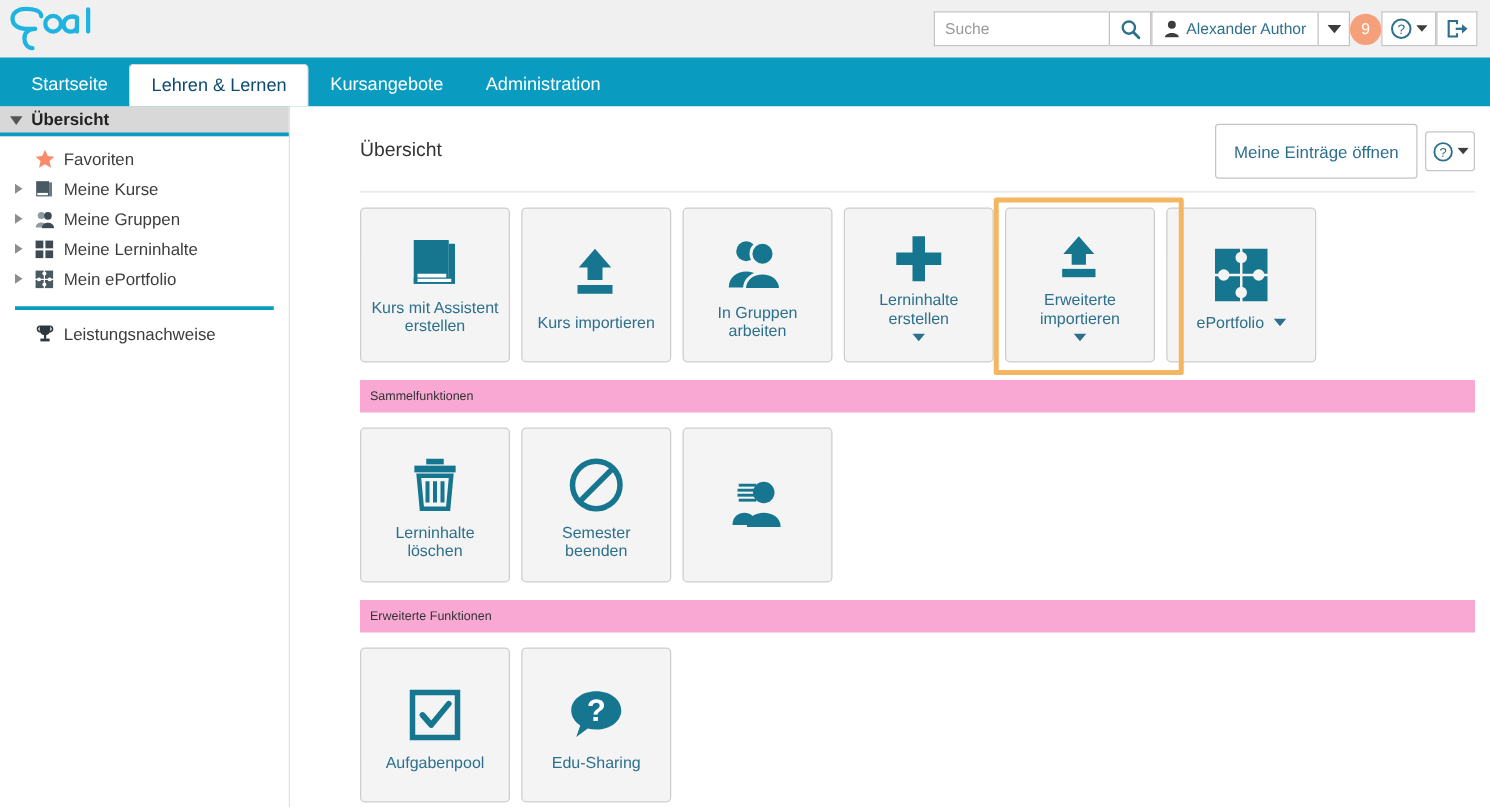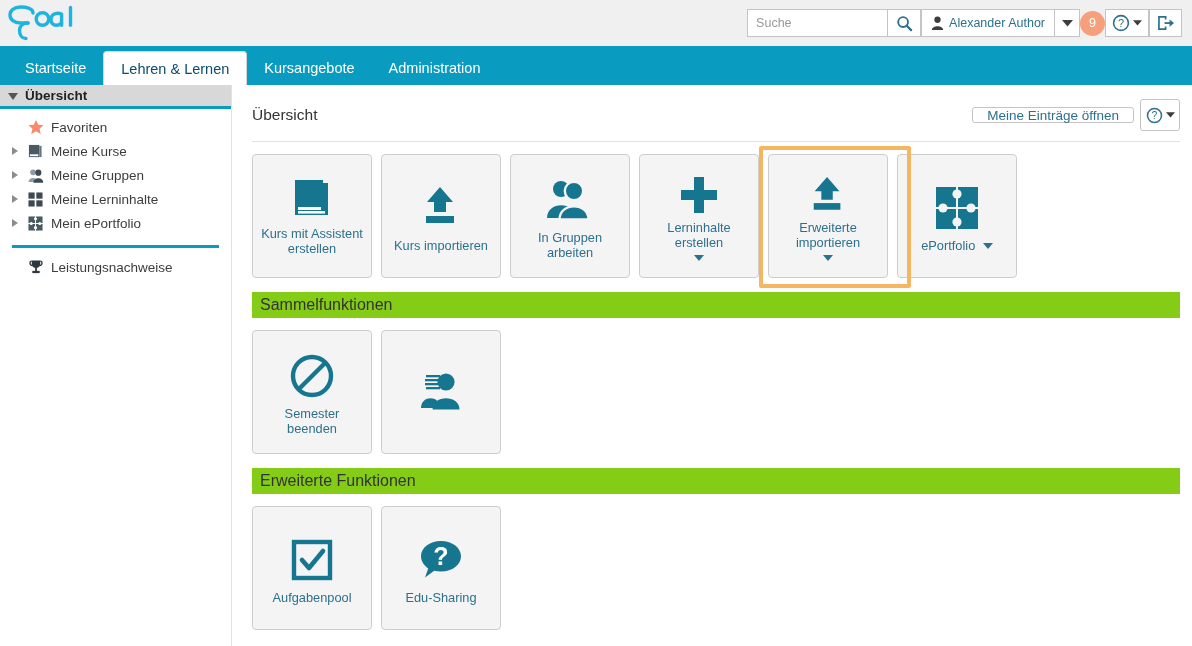--- a/index.html
+++ b/index.html
@@ -117,20 +117,21 @@
     line-height: 34px;
     border: 1px solid #d6d6d6;
     border-bottom: none;
     font-weight: normal;
   }
 
   
   .main {
     display: flex;
     height: 561px;
+    gap: 36px;
   }
   .sidebar {
     width: 232px;
     background: #fff;
     border-right: 1px solid #e2e2e2;
     flex-shrink: 0;
     padding-top: 0;
   }
   .side-head {
     background: #d8d8d8;
@@ -197,21 +198,21 @@
     justify-content: space-between;
     padding: 14px 0 10px 0;
     border-bottom: 1px solid #e2e2e2;
   }
   .page-title {
     font-size: 15.5px;
     color: #333;
   }
   .head-actions { display: flex; align-items: center; gap: 6px; }
   .btn-outline {
-    height: 16px;
+    height: 44px;
     padding: 0 14px;
     border: 1px solid #c4c4c4;
     background: #fff;
     border-radius: 3px;
     color: #2d708d;
     font-size: 13.5px;
     cursor: pointer;
     display: flex; align-items: center;
   }
   .btn-help {
@@ -266,26 +267,26 @@
   .tile.compact .tileicon { height: 58px; }
 
   .highlight-box {
     position: absolute;
     border: 4px solid #f5b661;
     border-radius: 2px;
     pointer-events: none;
   }
 
   .section-bar {
-    background: #84cc16;
+    background: #f9a8d4;
     height: 26px;
     display: flex;
     align-items: center;
     padding-left: 8px;
-    font-size: 16px;
+    font-size: 10px;
     color: #333;
     margin-top: 14px;
   }
 
   svg { display: block; }
 </style>
 </head>
 <body>
 
 <div class="header">
@@ -559,20 +560,33 @@
       </div>
 
       <div class="highlight-box" style="left:507px; top:4px; width:152px; height:142px;"></div>
     </div>
 
     <div class="section-bar">
       <span>Sammelfunktionen</span>
     </div>
 
     <div class="tilerow">
+      <div class="tile">
+        <div class="tileicon">
+          <svg width="40" height="46" viewBox="0 0 40 46">
+            <rect x="13" y="2" width="14" height="4.5" fill="#16768f"></rect>
+            <rect x="3.5" y="7.5" width="33" height="5.4" fill="#16768f"></rect>
+            <path d="M7 15.5 H33 L30.5 42 H9.5 Z" fill="none" stroke="#16768f" stroke-width="3.6"></path>
+            <line x1="14" y1="20" x2="14" y2="37" stroke="#16768f" stroke-width="3.2"></line>
+            <line x1="20" y1="20" x2="20" y2="37" stroke="#16768f" stroke-width="3.2"></line>
+            <line x1="26" y1="20" x2="26" y2="37" stroke="#16768f" stroke-width="3.2"></line>
+          </svg>
+        </div>
+        <div class="tilelabel">Lerninhalte löschen</div>
+      </div>
 
       <div class="tile">
         <div class="tileicon">
           <svg width="46" height="46" viewBox="0 0 46 46">
             <circle cx="23" cy="23" r="19" fill="none" stroke="#16768f" stroke-width="4.4"></circle>
             <line x1="10.2" y1="35.8" x2="35.8" y2="10.2" stroke="#16768f" stroke-width="4.4"></line>
           </svg>
         </div>
         <div class="tilelabel">Semester beenden</div>
       </div>

